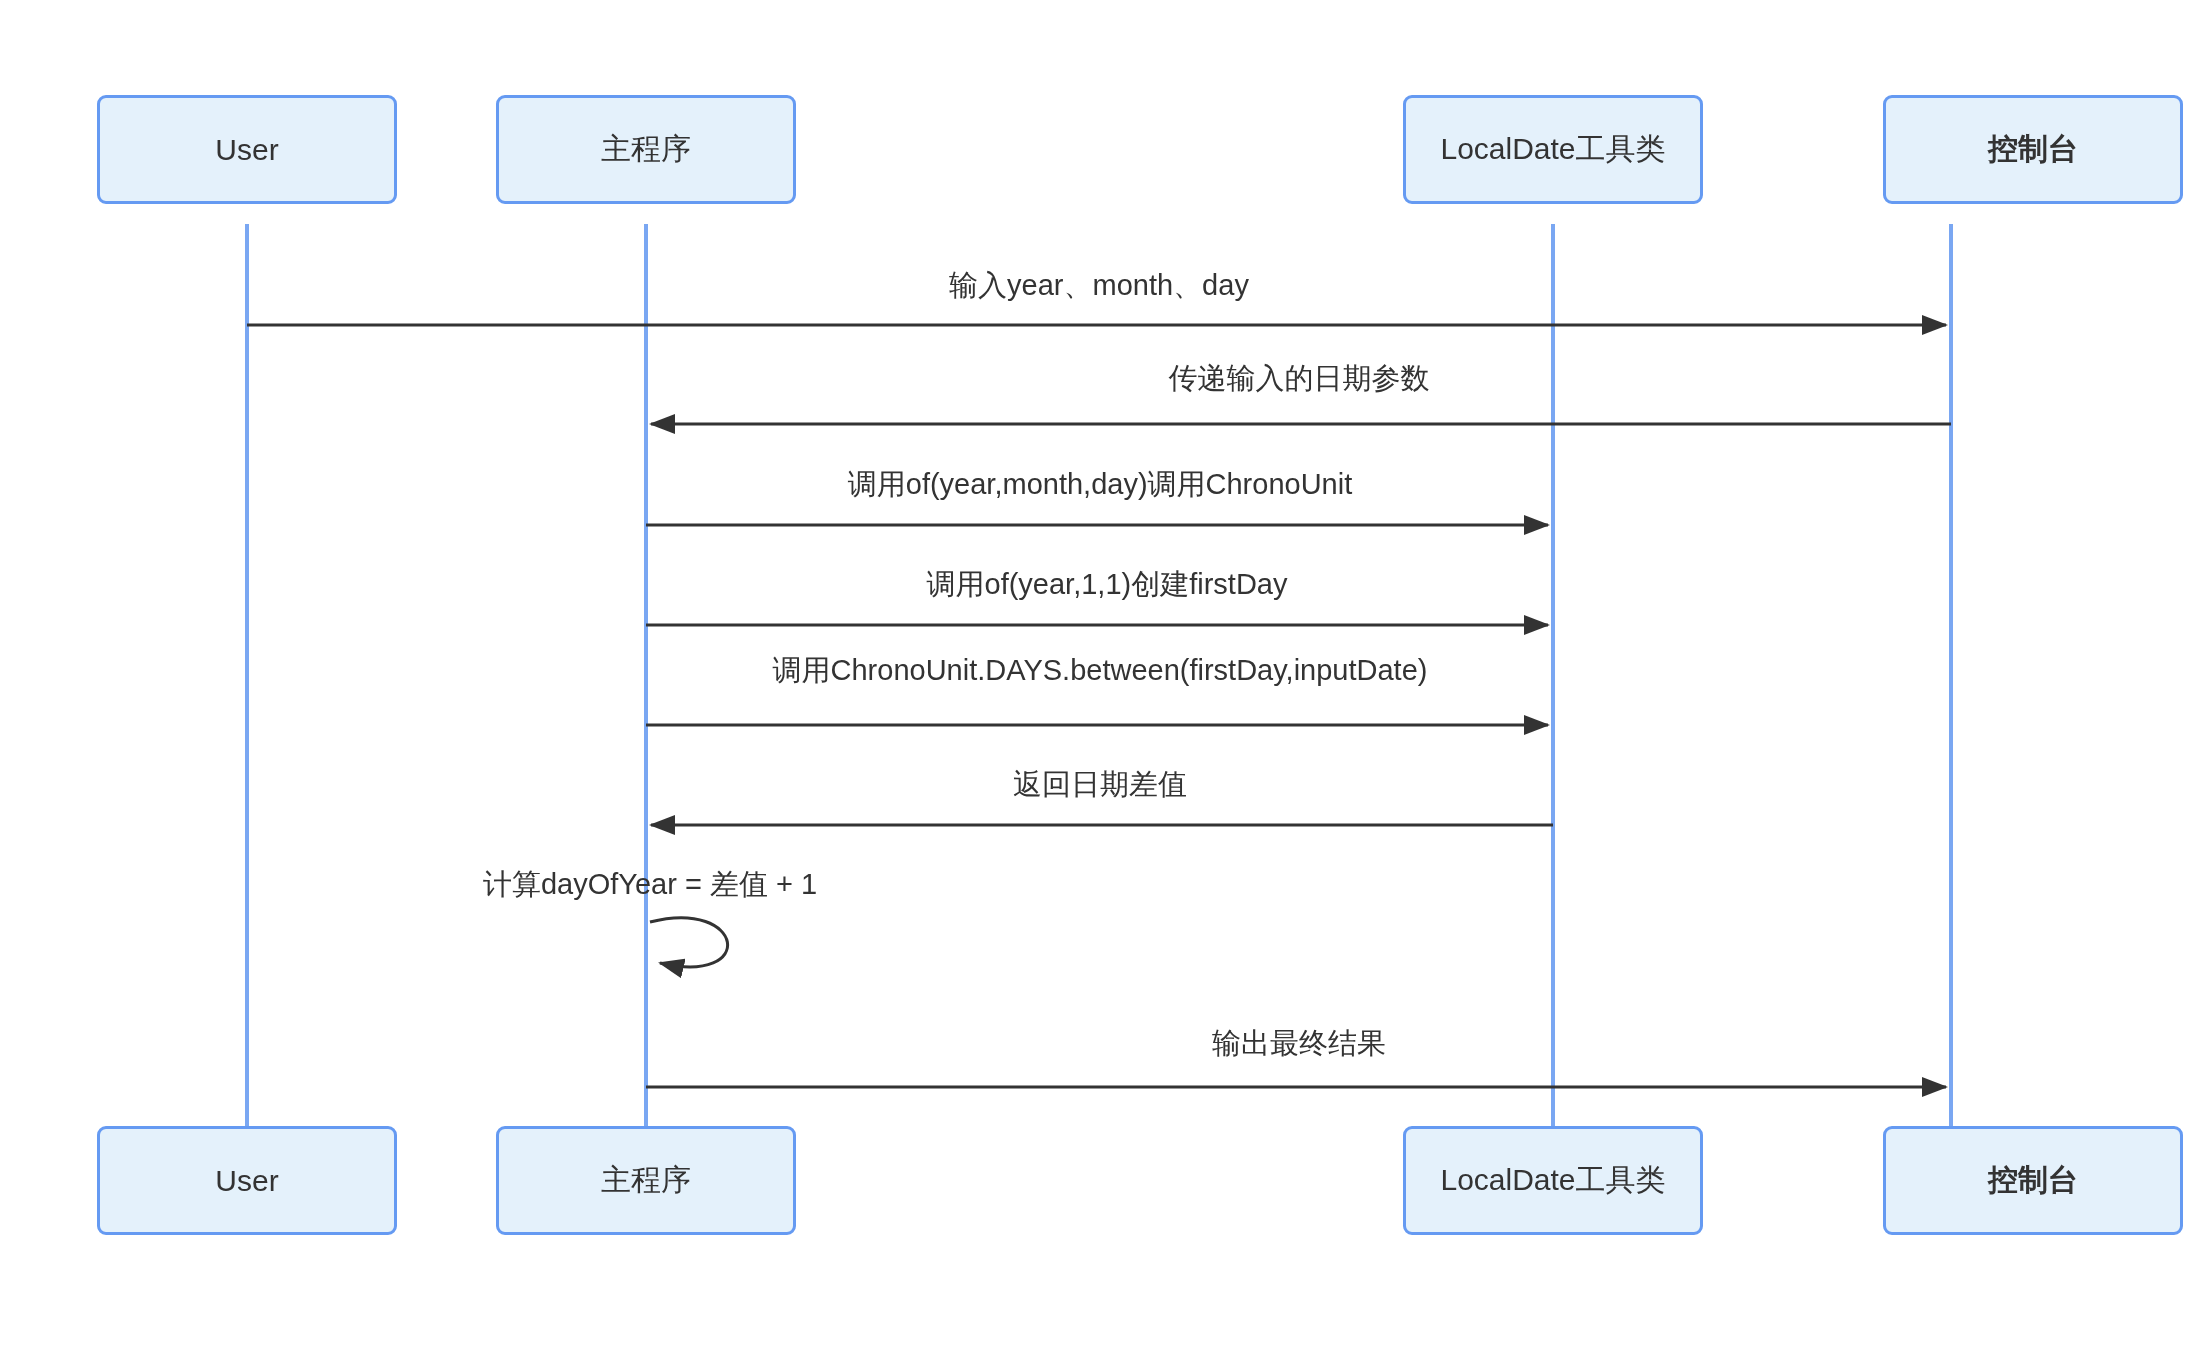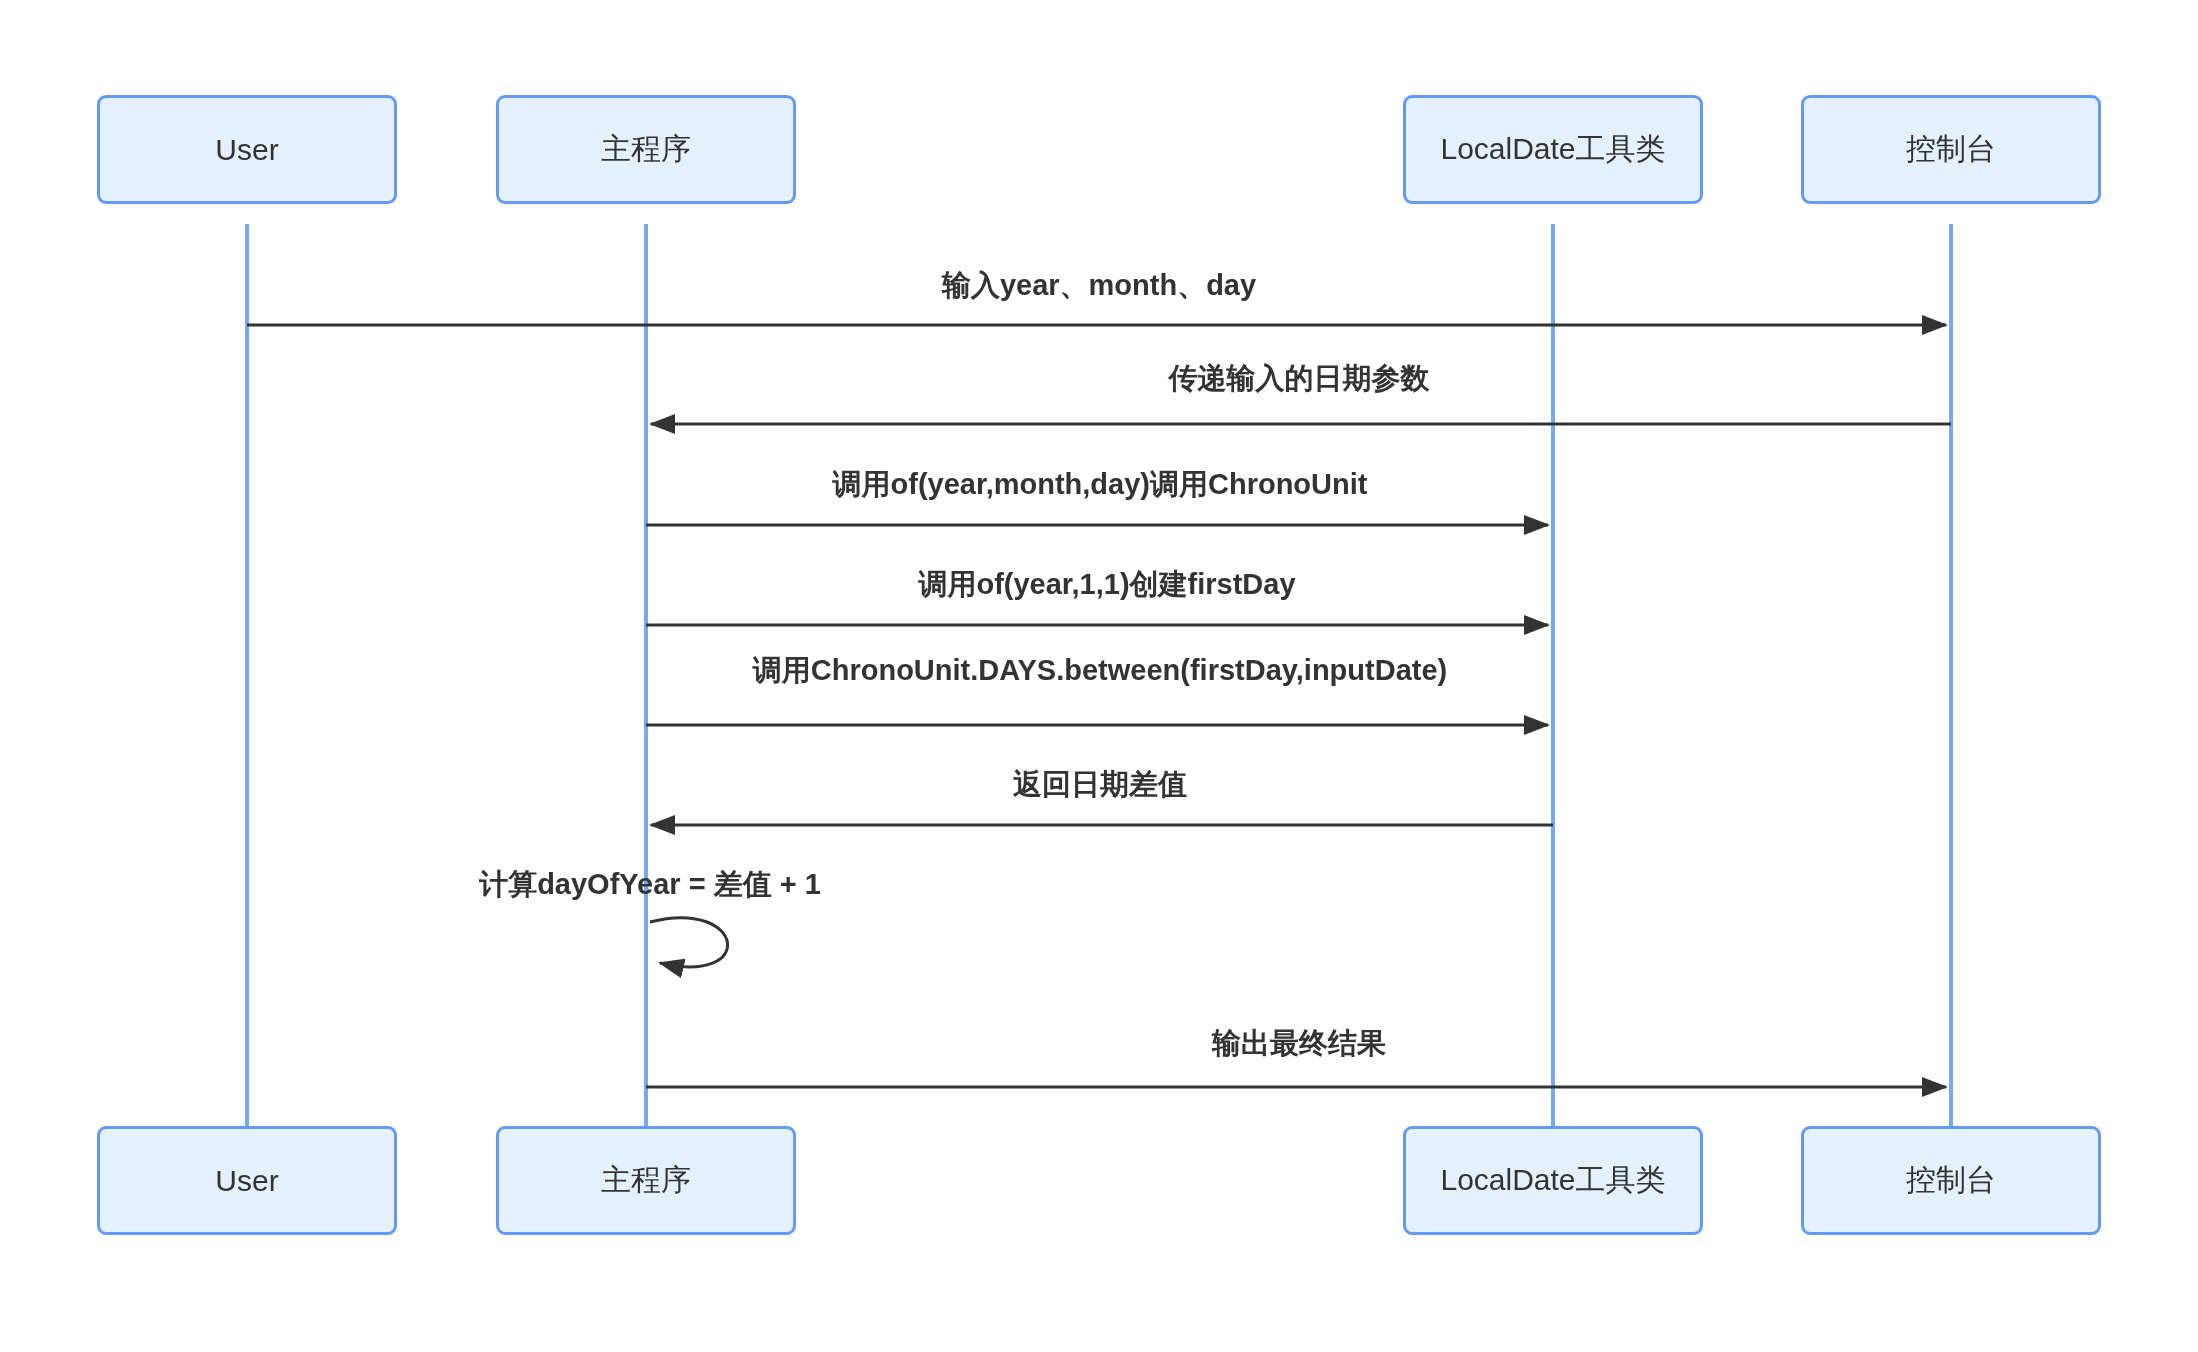--- a/index.html
+++ b/index.html
@@ -41,29 +41,28 @@
     align-items: center;
     justify-content: center;
     font-size: 30px;
     color: var(--text, #333333);
   }
   .row-top    { top: 95px; }
   .row-bottom { top: 1126px; }
   .actor-user      { left: 97px; }
   .actor-main      { left: 496px; }
   .actor-localdate { left: 1403px; }
-  .actor-console   { left: 1801px; }
+  .actor-console   { left: 1883px; font-weight: bold; }
   .msg-label {
     position: absolute;
     transform: translateX(-50%);
     white-space: nowrap;
     font-size: 29px;
     line-height: 36px;
     color: var(--text, #333333);
-    font-weight: bold;
   }
   .msg-1 { left: 1099px; top: 267px; }
   .msg-2 { left: 1299px; top: 360px; }
   .msg-3 { left: 1100px; top: 466px; }
   .msg-4 { left: 1100px; top: 566px; margin-left: 7px; }
   .msg-5 { left: 1100px; top: 652px; }
   .msg-6 { left: 1100px; top: 766px; }
   .msg-7 { left: 650px;  top: 866px; }
   .msg-8 { left: 1299px; top: 1025px; }
 </style>

